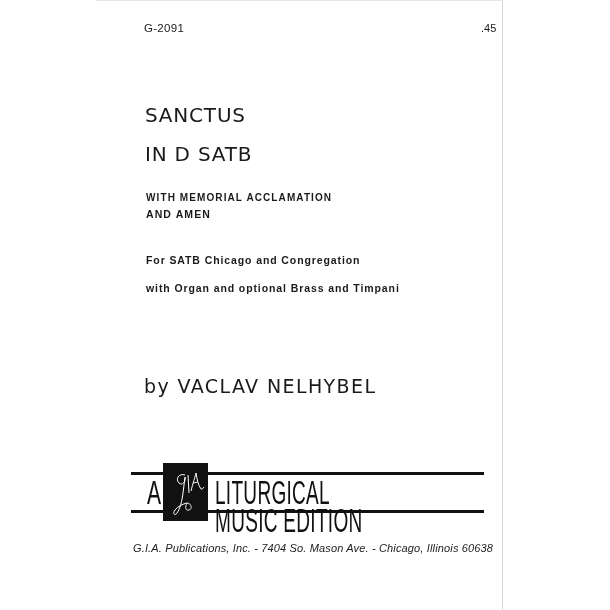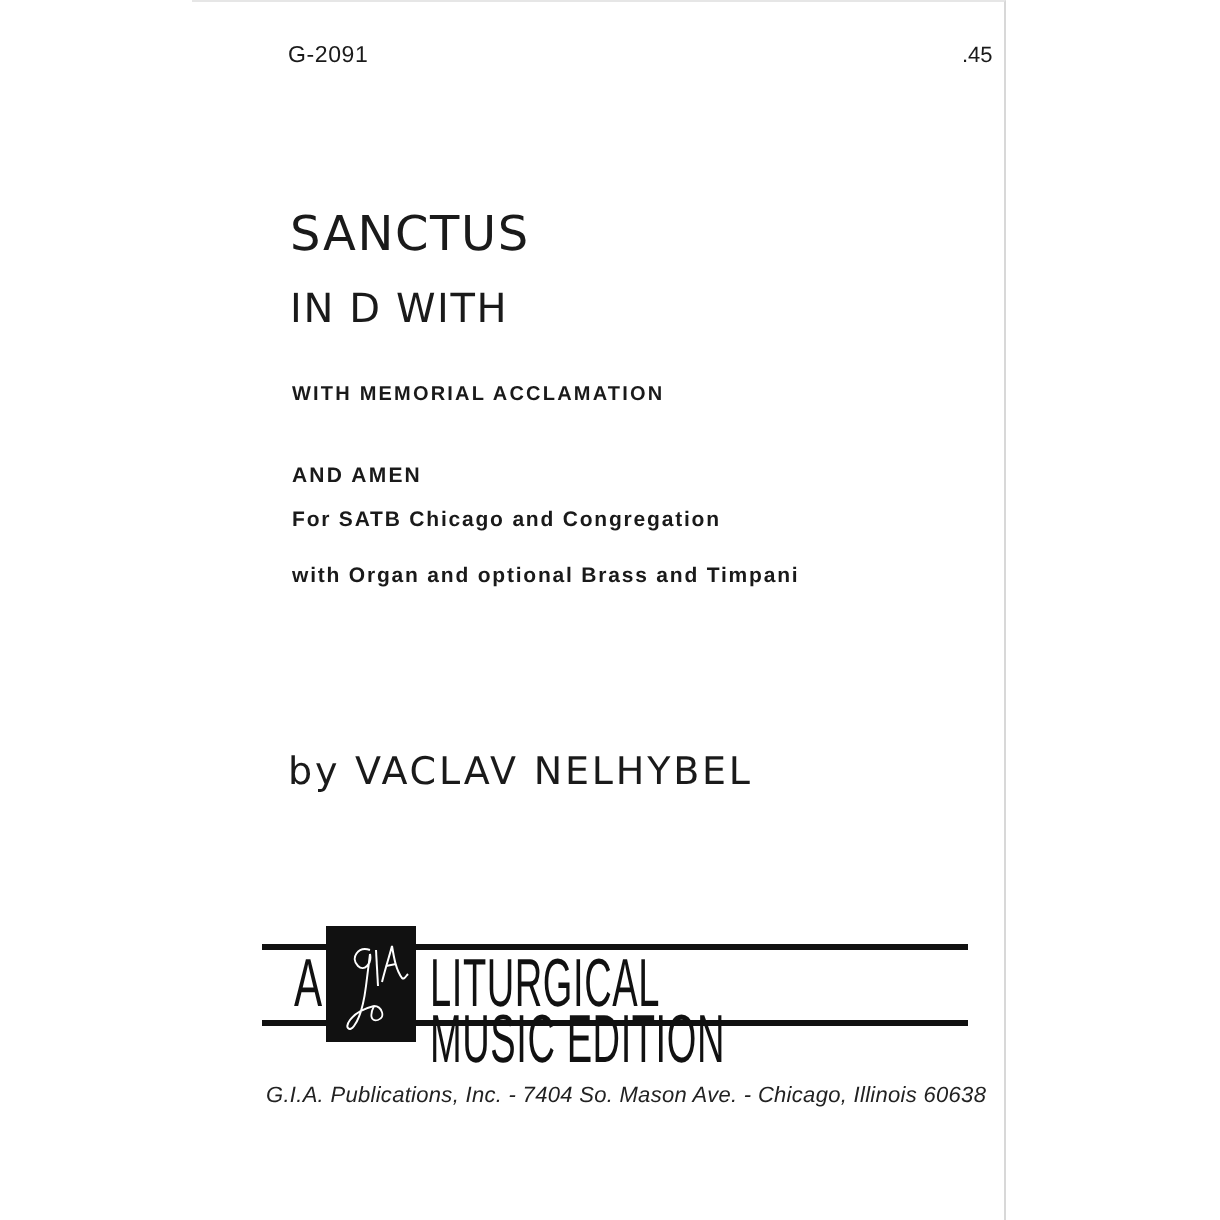--- a/index.html
+++ b/index.html
@@ -9,24 +9,24 @@
   }
   .page {
     position: absolute; left: 96px; top: 0; width: 406px; height: 610px;
     background: #ffffff;
     border-right: 1px solid #d8d8d8;
     border-top: 1px solid #e6e6e6;
   }
   .abs { position: absolute; white-space: nowrap; }
   .catno { left: 144px; top: 22px; font-size: 11.5px; letter-spacing: 0.3px; font-family: "Liberation Sans", sans-serif; }
   .price { left: 481px; top: 22px; font-size: 11px; font-family: "Liberation Sans", sans-serif; }
-  .title1 { left: 145px; top: 103px; font-size: 24px; letter-spacing: 0.8px; font-family: "DejaVu Sans", sans-serif; font-weight: normal; }
+  .title1 { left: 145px; top: 103px; font-size: 20px; letter-spacing: 0.8px; font-family: "DejaVu Sans", sans-serif; font-weight: normal; }
   .title2 { left: 145px; top: 142px; font-size: 20px; letter-spacing: 0.8px; font-family: "DejaVu Sans", sans-serif; }
   .sub1 { left: 146px; top: 192px; font-size: 10px; letter-spacing: 1.1px; font-family: "Liberation Sans", sans-serif; font-weight: bold; }
-  .sub2 { left: 146px; top: 208px; font-size: 10.5px; letter-spacing: 1.1px; font-family: "Liberation Sans", sans-serif; font-weight: bold; margin-top: 24px; }
+  .sub2 { left: 146px; top: 208px; font-size: 10.5px; letter-spacing: 1.1px; font-family: "Liberation Sans", sans-serif; font-weight: bold; }
   .scoring1 { left: 146px; top: 254px; font-size: 10.5px; letter-spacing: 0.9px; font-family: "Liberation Sans", sans-serif; font-weight: bold; }
   .scoring2 { left: 146px; top: 282px; font-size: 10.5px; letter-spacing: 0.9px; font-family: "Liberation Sans", sans-serif; font-weight: bold; }
   .composer { left: 144px; top: 375px; font-size: 19px; letter-spacing: 1.4px; font-family: "DejaVu Sans", sans-serif; }
 
   .banner { position: absolute; left: 131px; top: 463px; width: 353px; height: 58px; }
   .rule { position: absolute; left: 0; width: 353px; height: 3px; background: #111; }
   .rule.top { top: 9px; }
   .rule.bottom { top: 47px; }
   .logo-box { position: absolute; left: 32px; top: 0; width: 45px; height: 58px; background: #111; }
   .logo-box svg { position: absolute; left: 0; top: 0; }
@@ -43,21 +43,21 @@
 </style>
 </head>
 <body>
 
 <div class="page"></div>
 
 <div class="abs catno">G-2091</div>
 <div class="abs price">.45</div>
 
 <div class="abs title1">SANCTUS</div>
-<div class="abs title2">IN D WITH</div>
+<div class="abs title2">IN D SATB</div>
 
 <div class="abs sub1">WITH MEMORIAL ACCLAMATION</div>
 <div class="abs sub2">AND AMEN</div>
 
 <div class="abs scoring1">For SATB Chicago and Congregation</div>
 <div class="abs scoring2">with Organ and optional Brass and Timpani</div>
 
 <div class="abs composer">by VACLAV NELHYBEL</div>
 
 <div class="banner">

